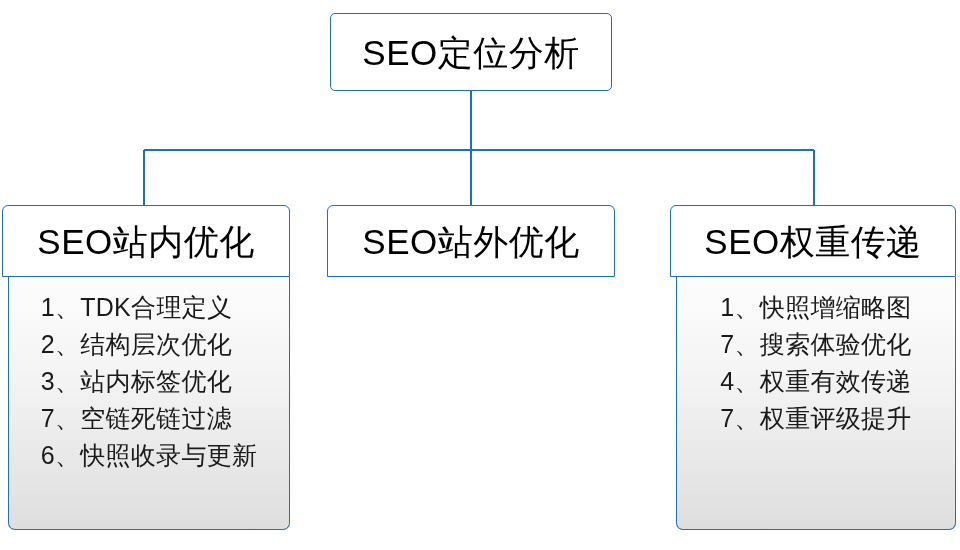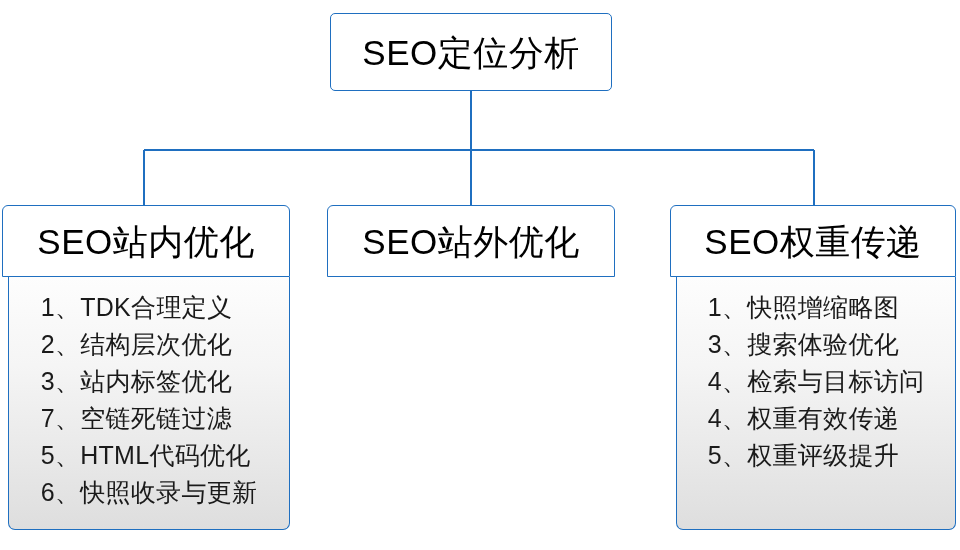--- a/index.html
+++ b/index.html
@@ -134,40 +134,38 @@
   <div class="branch branch-1">
     <div class="branch-head">
       <span class="head-title">SEO站内优化</span>
     </div>
     <div class="branch-body">
       <ol>
         <li>1、TDK合理定义</li>
         <li>2、结构层次优化</li>
         <li>3、站内标签优化</li>
         <li>7、空链死链过滤</li>
-        <li>5、HTML代码优化</li>
         <li>6、快照收录与更新</li>
       </ol>
     </div>
   </div>
 
   <div class="branch branch-2">
     <div class="branch-head">
       <span class="head-title">SEO站外优化</span>
     </div>
   </div>
 
   <div class="branch branch-3">
     <div class="branch-head">
       <span class="head-title">SEO权重传递</span>
     </div>
     <div class="branch-body">
       <ol>
         <li>1、快照增缩略图</li>
-        <li>3、搜索体验优化</li>
-        <li>4、检索与目标访问</li>
+        <li>7、搜索体验优化</li>
         <li>4、权重有效传递</li>
-        <li>5、权重评级提升</li>
+        <li>7、权重评级提升</li>
       </ol>
     </div>
   </div>
 
 </div>
 
 </body></html>

